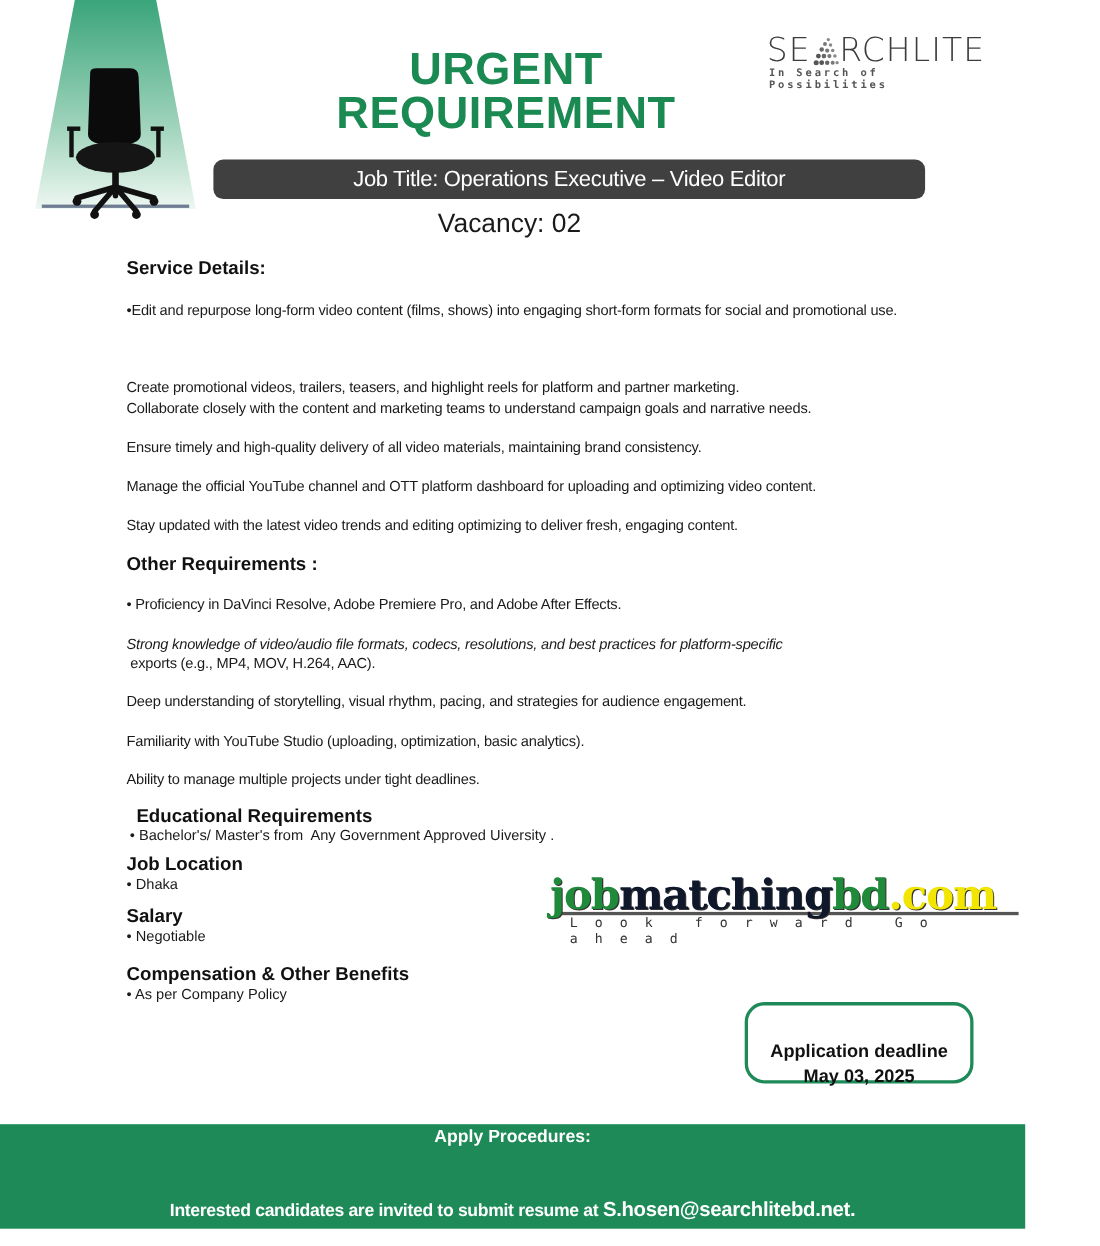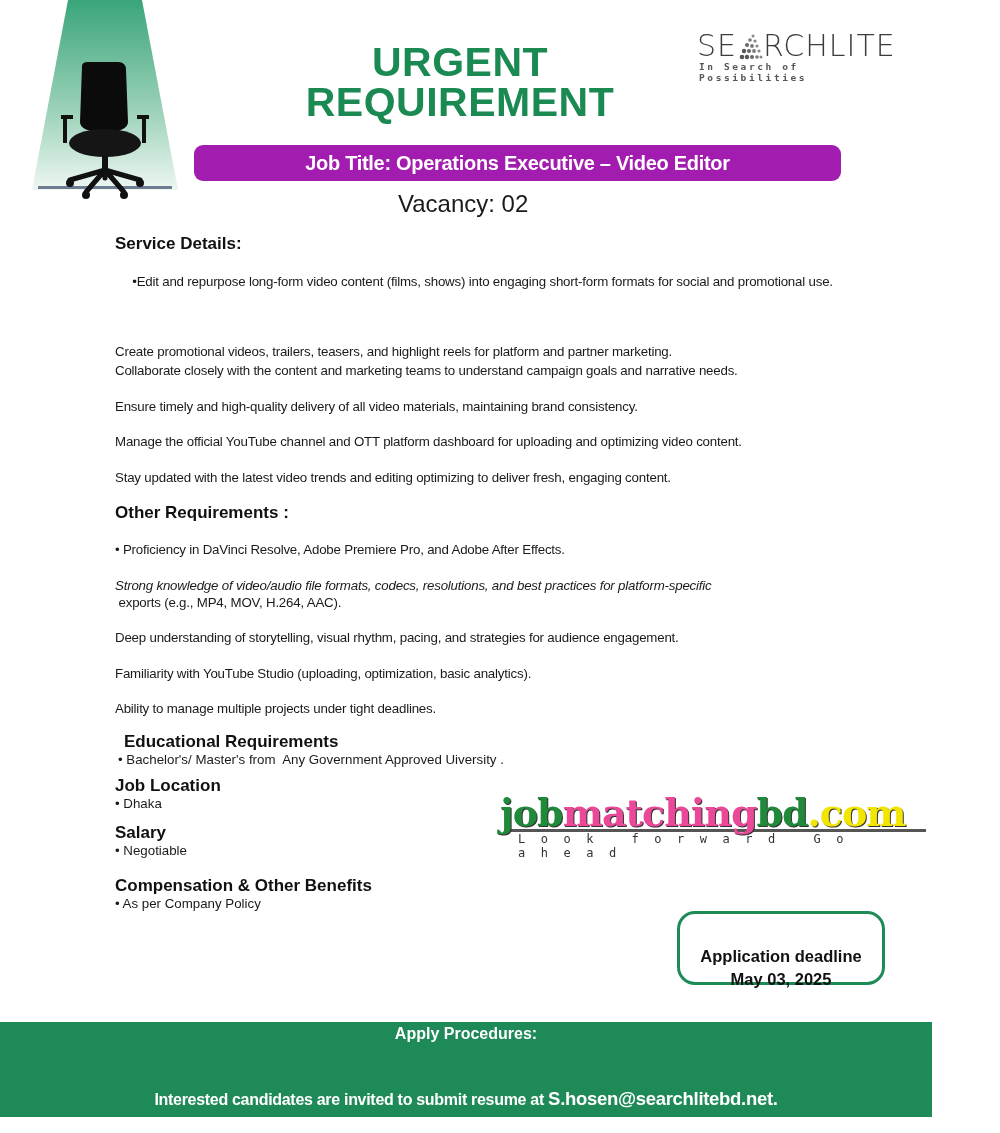--- a/index.html
+++ b/index.html
@@ -7,34 +7,34 @@
   body { position: relative; font-family: "Liberation Sans", sans-serif; color: #1a1a1a; }
 
   .spotlight { position: absolute; left: 30px; top: 0; width: 150px; height: 200px; }
   .logo { position: absolute; left: 697px; top: 28px; width: 215px; height: 52px; }
   .logo-word { font-family: "DejaVu Sans", sans-serif; font-size: 30px; letter-spacing: 1px; color: #3c3c3c; font-weight: 300; display: flex; align-items: flex-end; }
   .logo-dots { display: inline-block; width: 26px; height: 30px; position: relative; }
   .logo-tag { font-family: "DejaVu Sans Mono", monospace; font-size: 9.5px; letter-spacing: 2.6px; color: #555; margin-top: -2px; margin-left: 2px; font-weight: bold; }
 
   .headline { position: absolute; left: 290px; top: 42px; width: 340px; text-align: center; color: #1b8a52; font-weight: bold; font-size: 41px; line-height: 40px; letter-spacing: 0.5px; }
 
-  .job-bar { position: absolute; left: 194px; top: 145px; width: 647px; height: 36px; background: #a21caf; border-radius: 9px; color: #fff; font-weight: bold; font-size: 20px; text-align: center; line-height: 36px; letter-spacing: -0.3px; }
+  .job-bar { position: absolute; left: 194px; top: 145px; width: 647px; height: 36px; background: #404040; border-radius: 9px; color: #fff; font-weight: normal; font-size: 20px; text-align: center; line-height: 36px; letter-spacing: -0.3px; }
   .vacancy { position: absolute; left: 398px; top: 190px; font-size: 24px; color: #1a1a1a; }
 
   .section { position: absolute; left: 115px; width: 760px; }
   .h-bold { font-weight: bold; font-size: 17px; color: #111; }
   .para { font-size: 13.3px; line-height: 17px; color: #1a1a1a; letter-spacing: -0.2px; }
 
   .mini-h { font-weight: bold; font-size: 17px; color: #111; }
   .mini-p { font-size: 13.3px; color: #1a1a1a; }
 
   .watermark { position: absolute; left: 500px; top: 793px; width: 430px; }
   .wm-text { font-family: "DejaVu Serif", serif; font-weight: bold; font-size: 38px; line-height: 40px; letter-spacing: -1px; white-space: nowrap; text-shadow: 1px 1px 0 #333; }
   .wm-green { color: #1f8a3a; }
-  .wm-red { color: #ec4899; }
+  .wm-red { color: #0f172a; }
   .wm-yellow { color: #f2e600; }
   .wm-line { height: 3px; background: #555; margin: -4px 0 0 6px; width: 420px; }
   .wm-tag { font-family: "DejaVu Sans Mono", monospace; font-size: 12px; letter-spacing: 15.5px; color: #333; margin-left: 18px; line-height: 14px; }
 
   .deadline { position: absolute; left: 677px; top: 911px; width: 208px; height: 74px; border: 3px solid #1e8a58; border-radius: 18px; text-align: center; font-weight: bold; font-size: 16.5px; line-height: 23px; padding-top: 31px; color: #111; }
 
   .footer { position: absolute; left: 0; top: 1022px; width: 932px; height: 95px; background: #1e8a58; color: #fff; text-align: center; font-weight: bold; }
   .f-title { font-size: 16px; margin-top: 2px; line-height: 20px; }
   .f-line { font-size: 16px; line-height: 22px; letter-spacing: -0.3px; margin-top: 44px; }
   .f-email { font-size: 18.5px; }
@@ -108,21 +108,21 @@
   <div>REQUIREMENT</div>
 </div>
 
 <div class="job-bar">Job Title: Operations Executive – Video Editor</div>
 
 <div class="vacancy">Vacancy: 02</div>
 
 <div class="section" style="top:234px;">
   <div class="h-bold">Service Details:</div>
 </div>
-<div class="section para" style="top:273px; width:735px;text-align:center;">•Edit and repurpose long-form video content (films, shows) into engaging short-form formats for social and promotional use.</div>
+<div class="section para" style="top:273px; width:735px;">•Edit and repurpose long-form video content (films, shows) into engaging short-form formats for social and promotional use.</div>
 <div class="section para" style="top:343px;">Create promotional videos, trailers, teasers, and highlight reels for platform and partner marketing.</div>
 <div class="section para" style="top:362px;">Collaborate closely with the content and marketing teams to understand campaign goals and narrative needs.</div>
 <div class="section para" style="top:398px;">Ensure timely and high-quality delivery of all video materials, maintaining brand consistency.</div>
 <div class="section para" style="top:433px;">Manage the official YouTube channel and OTT platform dashboard for uploading and optimizing video content.</div>
 <div class="section para" style="top:469px;">Stay updated with the latest video trends and editing optimizing to deliver fresh, engaging content.</div>
 
 <div class="section" style="top:503px;">
   <div class="h-bold">Other Requirements :</div>
 </div>
 <div class="section para" style="top:541px;">• Proficiency in DaVinci Resolve, Adobe Premiere Pro, and Adobe After Effects.</div>

